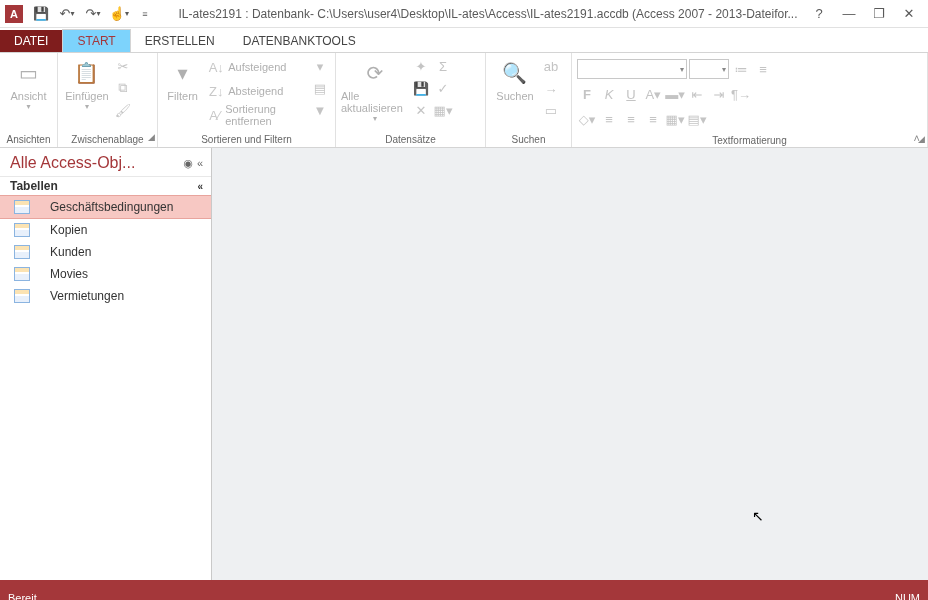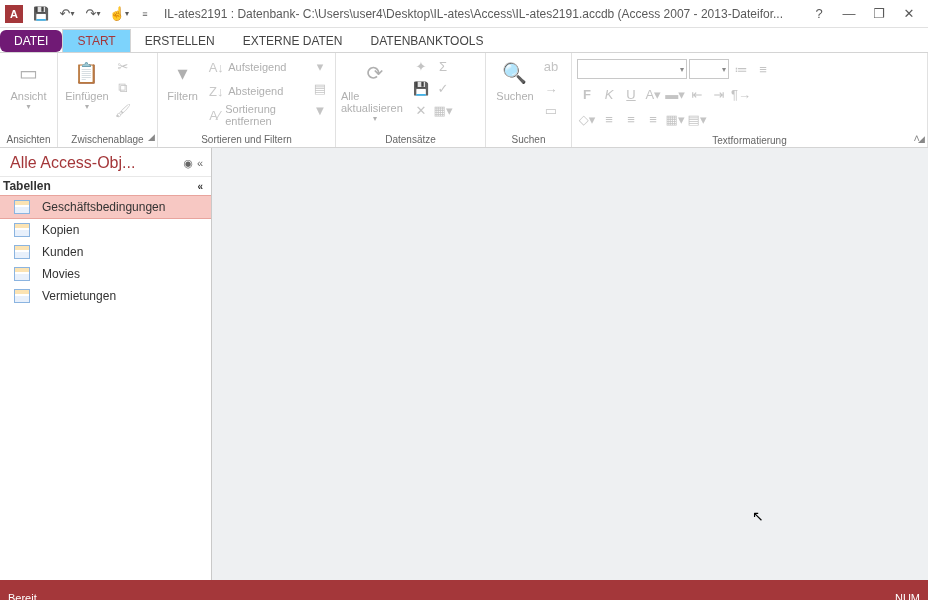--- a/index.html
+++ b/index.html
@@ -3,28 +3,28 @@
 <meta charset="utf-8">
 <style>
 * { margin: 0; padding: 0; box-sizing: border-box; font-family: "Segoe UI", Tahoma, sans-serif; }
 body { width: 928px; height: 600px; background: #fff; overflow: hidden; position: relative; }
 
 
 .titlebar { height: 28px; background: #fff; display: flex; align-items: center; border-bottom: 1px solid #e1e1e1; font-size: 11px; color: #444; }
 .titlebar .app-icon { width: 18px; height: 18px; background: #a4373a; margin: 0 5px 0 5px; display: flex; align-items: center; justify-content: center; color: #fff; font-weight: bold; font-size: 11px; }
 .titlebar .qat { display: flex; align-items: center; gap: 4px; margin-left: 2px; }
 .titlebar .qat-btn { width: 22px; height: 22px; display: flex; align-items: center; justify-content: center; font-size: 13px; color: #5a5a5a; cursor: pointer; }
-.titlebar .title-text { flex: 1; text-align: left; margin-left: 8px; color: #5a5a5a; font-size: 12px; white-space: nowrap; overflow: hidden; text-overflow: ellipsis; }
+.titlebar .title-text { flex: 1; text-align: center; margin-left: 14px; color: #5a5a5a; font-size: 12px; white-space: nowrap; overflow: hidden; text-overflow: ellipsis; }
 .titlebar .win-controls { display: flex; align-items: center; gap: 4px; margin-right: 6px; }
 .titlebar .win-btn { width: 26px; height: 20px; display: flex; align-items: center; justify-content: center; font-size: 13px; color: #5a5a5a; cursor: pointer; }
 
 
 .tabs-row { height: 24px; background: #fff; display: flex; align-items: flex-end; font-size: 12px; }
 .tab { padding: 4px 14px; color: #444; cursor: pointer; }
-.tab.datei { background: #701a75; color: #fff; border-radius: 6px; }
+.tab.datei { background: #7f1d1d; color: #fff; }
 .tab.active { border: 1px solid #d4d4d4; border-bottom: none; background: #7dd3fc; color: #a4373a; }
 
 
 .ribbon { height: 96px; background: #fff; border-top: 1px solid #d4d4d4; border-bottom: 1px solid #d4d4d4; display: flex; }
 .group { border-right: 1px solid #e1e1e1; display: flex; flex-direction: column; }
 .group-body { flex: 1; display: flex; align-items: flex-start; padding: 3px 5px; }
 .group-label { height: 16px; font-size: 10px; color: #666; text-align: center; padding: 0 4px; display:flex; align-items:center; justify-content:center; position:relative; }
 .group-label .launcher { position:absolute; right:2px; top:1px; font-size:9px; color:#888; }
 .bigbtn { display: flex; flex-direction: column; align-items: center; justify-content: center; width: 48px; padding: 2px 0; cursor: pointer; }
 .bigbtn .icon { width: 30px; height: 30px; display:flex; align-items:center; justify-content:center; font-size: 20px; color:#7a7a7a; }
@@ -42,22 +42,22 @@
 .fmt-row { display:flex; align-items:center; gap:2px; height:22px; }
 .dd { border:1px solid #c8c8c8; height:20px; font-size:11px; color:#b0b0b0; display:flex; align-items:center; padding:0 14px 0 4px; position:relative; background:#fff; }
 .dd::after { content:"▾"; position:absolute; right:2px; font-size:8px; color:#888; }
 
 
 .body-area { display:flex; height: calc(100% - 28px - 24px - 96px - 20px); }
 .nav-pane { width: 212px; background:#fff; border-right:1px solid #c9c9c9; display:flex; flex-direction:column; }
 .nav-head { display:flex; align-items:center; justify-content:space-between; padding:6px 8px 4px 10px; }
 .nav-title { color:#a4373a; font-size:16px; white-space:nowrap; overflow:hidden; text-overflow:ellipsis; }
 .nav-head .ctrls { display:flex; align-items:center; gap:4px; color:#666; font-size:11px; }
-.nav-section { display:flex; align-items:center; justify-content:space-between; padding:2px 8px 2px 3px; font-size:12px; font-weight:bold; color:#333; border-top:1px solid #e8e8e8; }
-.nav-item { display:flex; align-items:center; gap:12px; padding:4px 8px 4px 14px; font-size:12px; color:#333; cursor:pointer; }
+.nav-section { display:flex; align-items:center; justify-content:space-between; padding:2px 8px 2px 10px; font-size:12px; font-weight:bold; color:#333; border-top:1px solid #e8e8e8; }
+.nav-item { display:flex; align-items:center; gap:20px; padding:4px 8px 4px 14px; font-size:12px; color:#333; cursor:pointer; }
 .nav-item .tbl-icon { width:16px; height:14px; border:1px solid #8bb4e0; background:linear-gradient(#fff 50%,#e8f0fb 50%); display:inline-block; position:relative; }
 .nav-item .tbl-icon::before { content:""; position:absolute; left:0; right:0; top:0; height:4px; background:#fbe3b3; }
 .nav-item.selected { background:#f7c8c3; border:1px solid #e8a49d; border-left:none; border-right:none; }
 .content { flex:1; background:#eef0f2; position:relative; }
 .cursor-ptr { position:absolute; left:540px; top:360px; font-size:14px; color:#000; }
 
 
 .statusbar { height:36px; background:#a4373a; color:#fff; display:flex; align-items:center; font-size:11px; padding:0 8px; justify-content:space-between; }
 .ribbon { position:relative; }
 .ribcollapse { position:absolute; right:8px; bottom:3px; color:#888; font-size:11px; cursor:pointer; }
@@ -80,21 +80,20 @@
     <div class="win-btn">—</div>
     <div class="win-btn">❐</div>
     <div class="win-btn">✕</div>
   </div>
 </div>
 
 <div class="tabs-row">
   <div class="tab datei">DATEI</div>
   <div class="tab active">START</div>
   <div class="tab">ERSTELLEN</div>
-  <div class="tab">EXTERNE DATEN</div>
   <div class="tab">DATENBANKTOOLS</div>
 </div>
 
 <div class="ribbon">
 
   <div class="group" style="width:58px;">
     <div class="group-body">
       <div class="bigbtn disabled">
         <div class="icon">▭</div>
         <div class="lbl">Ansicht</div>

